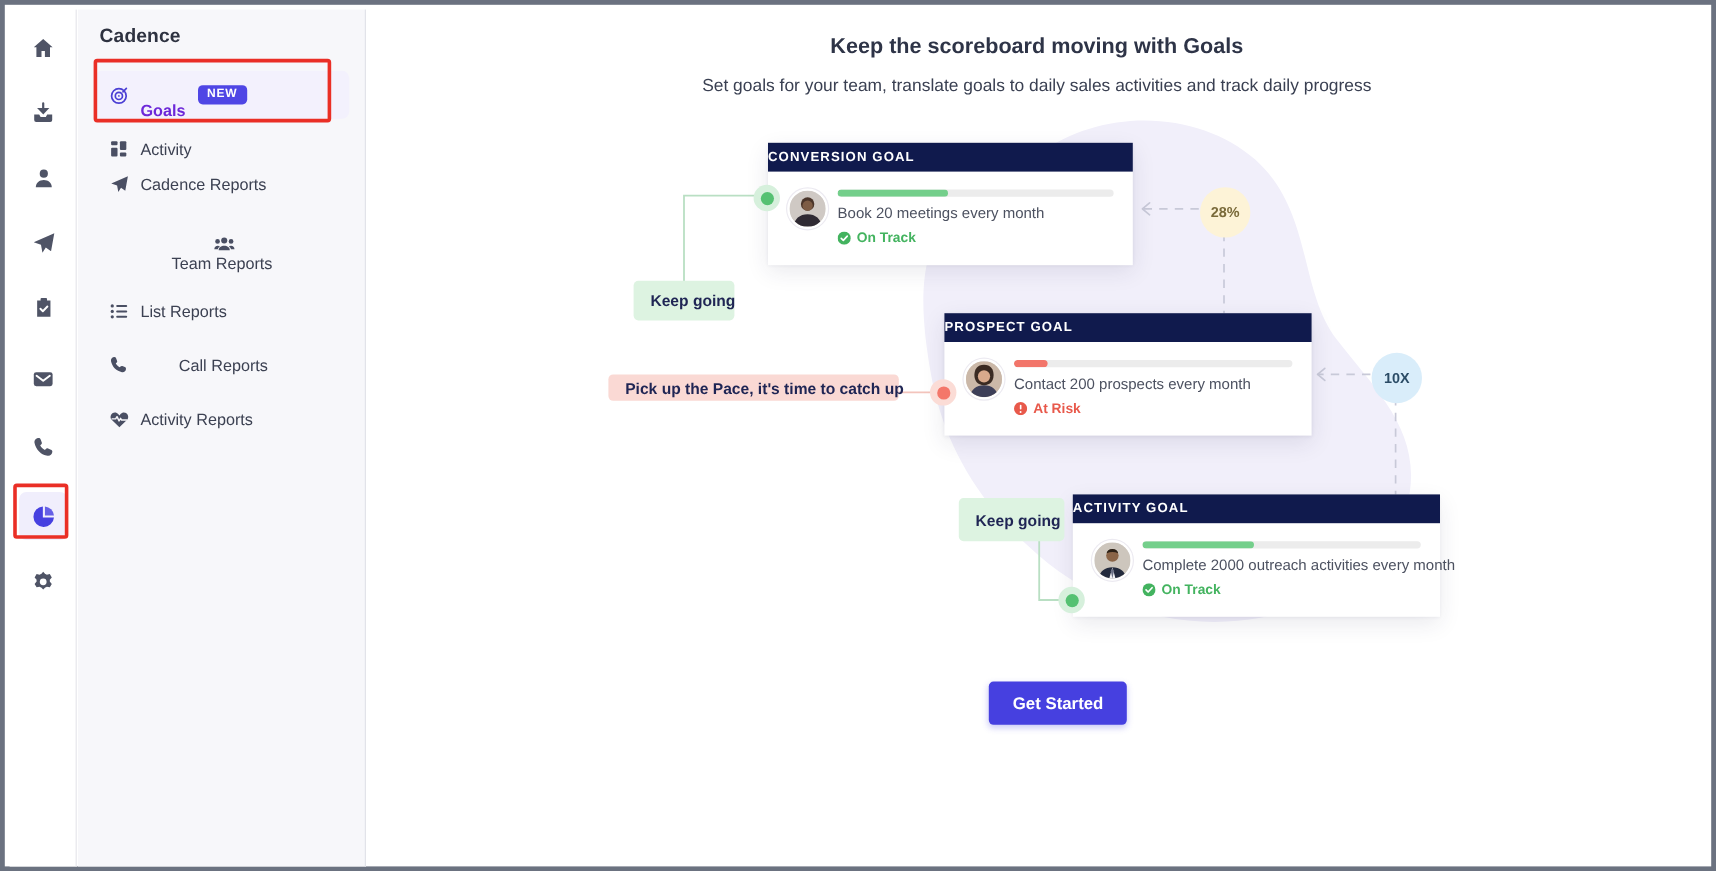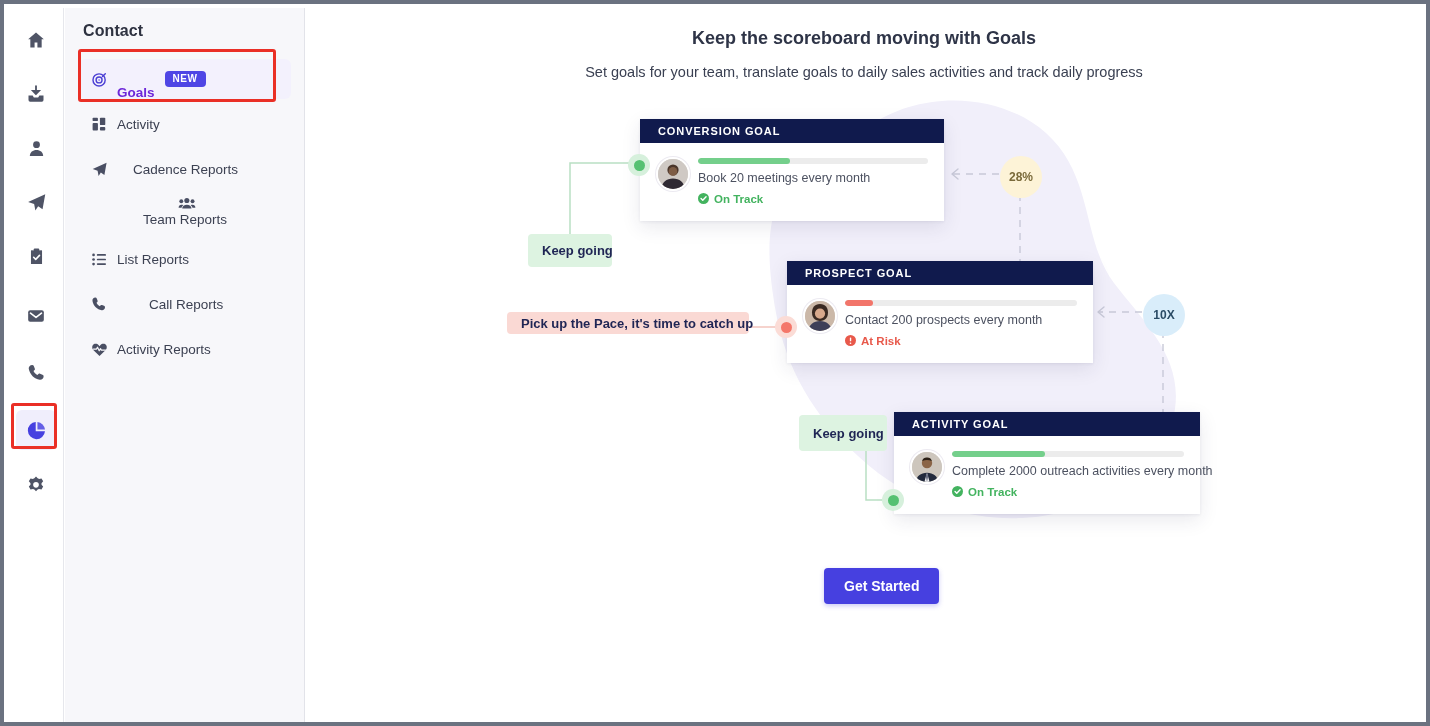--- a/index.html
+++ b/index.html
@@ -106,21 +106,20 @@
   .goal-card{
     position:absolute;
     background:#ffffff;
     box-shadow:0 6px 18px rgba(40,44,80,.10), 0 1px 3px rgba(40,44,80,.07);
   }
   .goal-head{
     background:#101a4d;
     color:#ffffff;
     font-size:11px;font-weight:700;letter-spacing:.9px;
     height:24px;display:flex;align-items:center;
-    padding-left:18px;
     box-sizing:border-box;
   }
   .goal-body{
     position:relative;
     padding:14px 16px 16px 16px;
     box-sizing:border-box;
   }
   .avatar{
     position:absolute;left:16px;top:14px;
     width:30px;height:30px;border-radius:50%;
@@ -272,21 +271,21 @@
         <svg width="20" height="20" viewBox="0 0 24 24" fill="#4f5466">
           <path d="M12 1.8 14 4a9 9 0 0 1 1.6.7l3-.6 2 3.4-2 2.3a9 9 0 0 1 0 1.8l2 2.3-2 3.4-3-.6a9 9 0 0 1-1.6.7l-2 2.2-2-2.2a9 9 0 0 1-1.6-.7l-3 .6-2-3.4 2-2.3a9 9 0 0 1 0-1.8l-2-2.3 2-3.4 3 .6A9 9 0 0 1 10 4z"></path>
           <circle cx="12" cy="11.8" r="3.4" fill="#ffffff"></circle>
         </svg>
       </span>
     </div>
   </div>
   <div id="rail-highlight"></div>
 
   <div id="sidebar">
-    <div id="sidebar-title">Contact</div>
+    <div id="sidebar-title">Cadence</div>
 
     <div class="nav-item selected" style="top:51px;">
       <span class="nav-ico">
         <svg width="17" height="17" viewBox="0 0 24 24" fill="none" stroke="#4b3fd4" stroke-width="2">
           <circle cx="11.4" cy="12.6" r="8.6"></circle>
           <circle cx="11.4" cy="12.6" r="4.2"></circle>
           <circle cx="11.4" cy="12.6" r="1" fill="#4b3fd4" stroke="none"></circle>
           <path d="m16.2 7.8 4-4" stroke-linecap="round"></path>
         </svg>
       </span>
@@ -299,21 +298,21 @@
         <svg width="16" height="16" viewBox="0 0 24 24" fill="#4a4f63">
           <rect x="2.4" y="2.6" width="8" height="5" rx="1.3"></rect>
           <rect x="2.4" y="10.6" width="8" height="11" rx="1.3"></rect>
           <rect x="13.4" y="2.6" width="8" height="11" rx="1.3"></rect>
           <rect x="13.4" y="16.6" width="8" height="5" rx="1.3"></rect>
         </svg>
       </span>
       <span class="nav-lbl">Activity</span>
     </div>
 
-    <div class="nav-item" style="top:141px;gap:16px;">
+    <div class="nav-item" style="top:125px;">
       <span class="nav-ico">
         <svg width="17" height="17" viewBox="0 0 24 24" fill="#4a4f63">
             <path d="M22 2.6 2.4 11.3l6.9 2.3 1.4 7.6 3.2-4.9 5 3.5z"></path>
           </svg>
       </span>
       <span class="nav-lbl">Cadence Reports</span>
     </div>
 
     <div class="nav-item" style="top:186px;flex-direction:column;">
       <span class="nav-ico">

